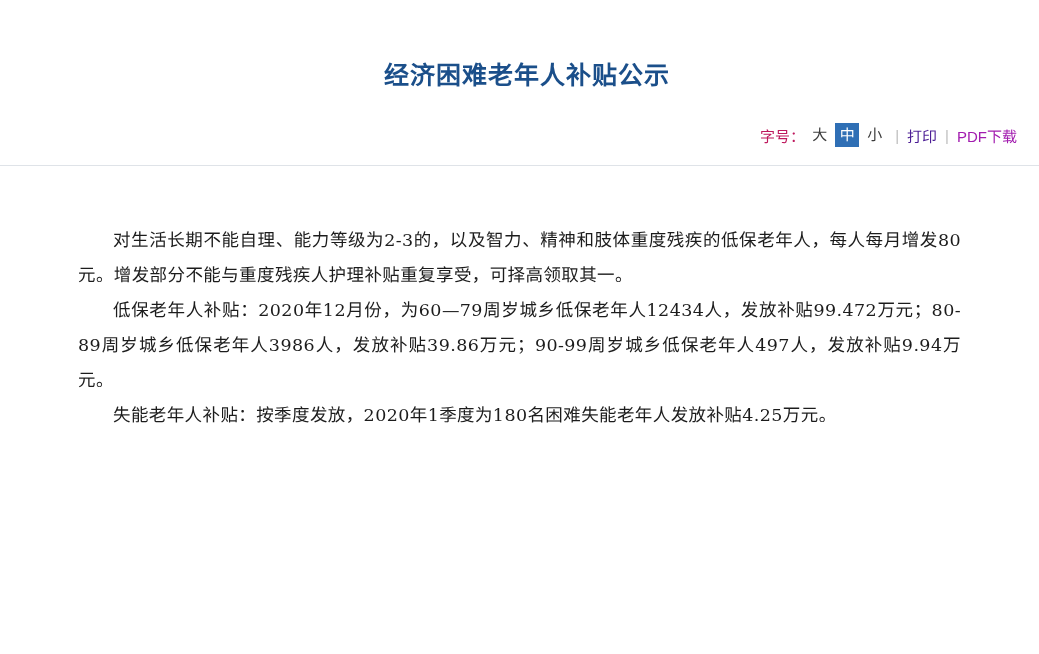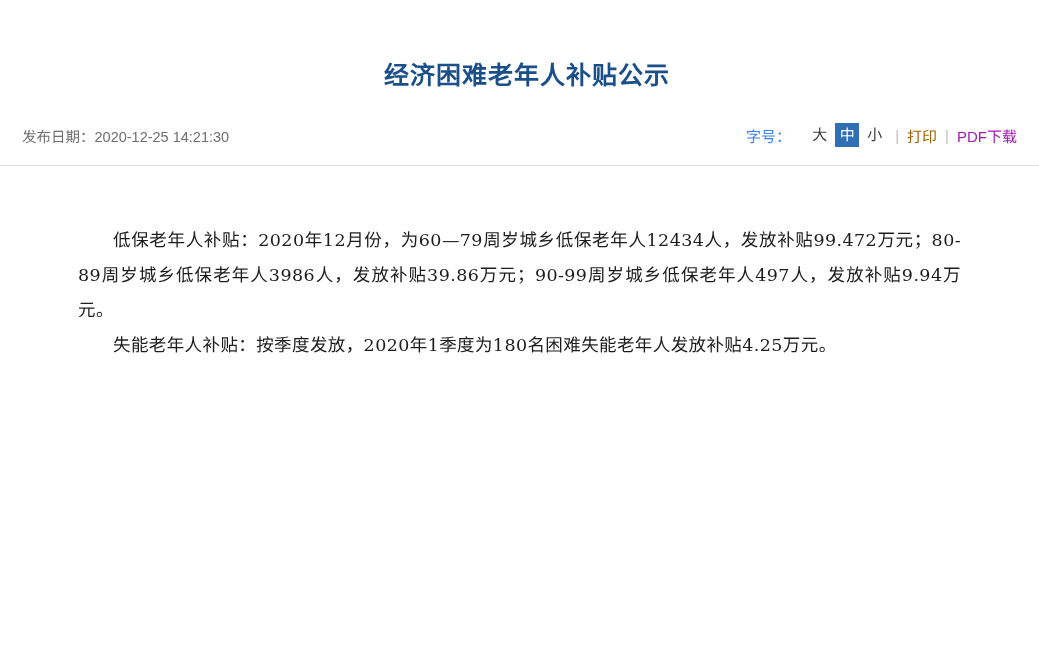--- a/index.html
+++ b/index.html
@@ -52,22 +52,22 @@
     position: absolute;
     right: 22px;
     top: 4px;
     display: flex;
     align-items: center;
     font-size: 15px;
     color: #444444;
     white-space: nowrap;
   }
   .meta-right .fs-label {
-    color: #3b82f6;
-    margin-right: 16px;
+    color: #be185d;
+    margin-right: 2px;
   }
   .size-opt {
     padding: 0 5px;
     color: #3c3c3c;
     cursor: pointer;
     line-height: 24px;
   }
   .size-opt.active {
     background: #2f6fb5;
     color: #ffffff;
@@ -77,21 +77,21 @@
     text-align: center;
     padding: 0;
     margin: 0 3px;
     display: inline-block;
   }
   .sep {
     color: #bdbdbd;
     padding: 0 8px;
   }
   .print-link {
-    color: #a16207;
+    color: #4c1d95;
     cursor: pointer;
   }
   .pdf-link {
     color: #a21caf;
     cursor: pointer;
   }
   .divider {
     position: absolute;
     left: 0;
     top: 148px;
@@ -117,36 +117,34 @@
   }
 </style>
 </head>
 <body>
 
 <div class="page">
 
   <h1 class="doc-title">经济困难老年人补贴公示</h1>
 
   <div class="meta-bar">
-    <div class="meta-left">
-      <span>发布日期：</span><span>2020-12-25 14:21:30</span>
-    </div>
 
     <div class="meta-right">
       <span class="fs-label">字号：</span>
       <span class="size-opt">大</span>
       <span class="size-opt active">中</span>
       <span class="size-opt">小</span>
       <span class="sep">|</span>
       <span class="print-link">打印</span>
       <span class="sep">|</span>
       <span class="pdf-link">PDF下载</span>
     </div>
   </div>
 
   <div class="divider"></div>
 
   <div class="content">
+    <p>对生活长期不能自理、能力等级为2-3的，以及智力、精神和肢体重度残疾的低保老年人，每人每月增发80元。增发部分不能与重度残疾人护理补贴重复享受，可择高领取其一。</p>
     <p>低保老年人补贴：2020年12月份，为60—79周岁城乡低保老年人12434人，发放补贴99.472万元；80-89周岁城乡低保老年人3986人，发放补贴39.86万元；90-99周岁城乡低保老年人497人，发放补贴9.94万元。</p>
     <p>失能老年人补贴：按季度发放，2020年1季度为180名困难失能老年人发放补贴4.25万元。</p>
   </div>
 
 </div>
 
 </body></html>

